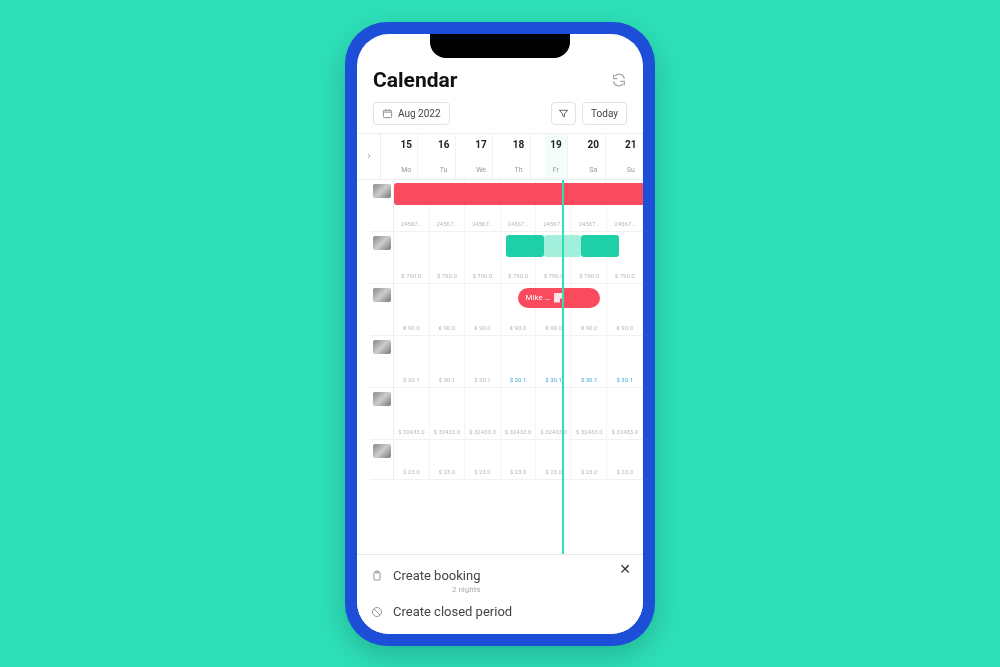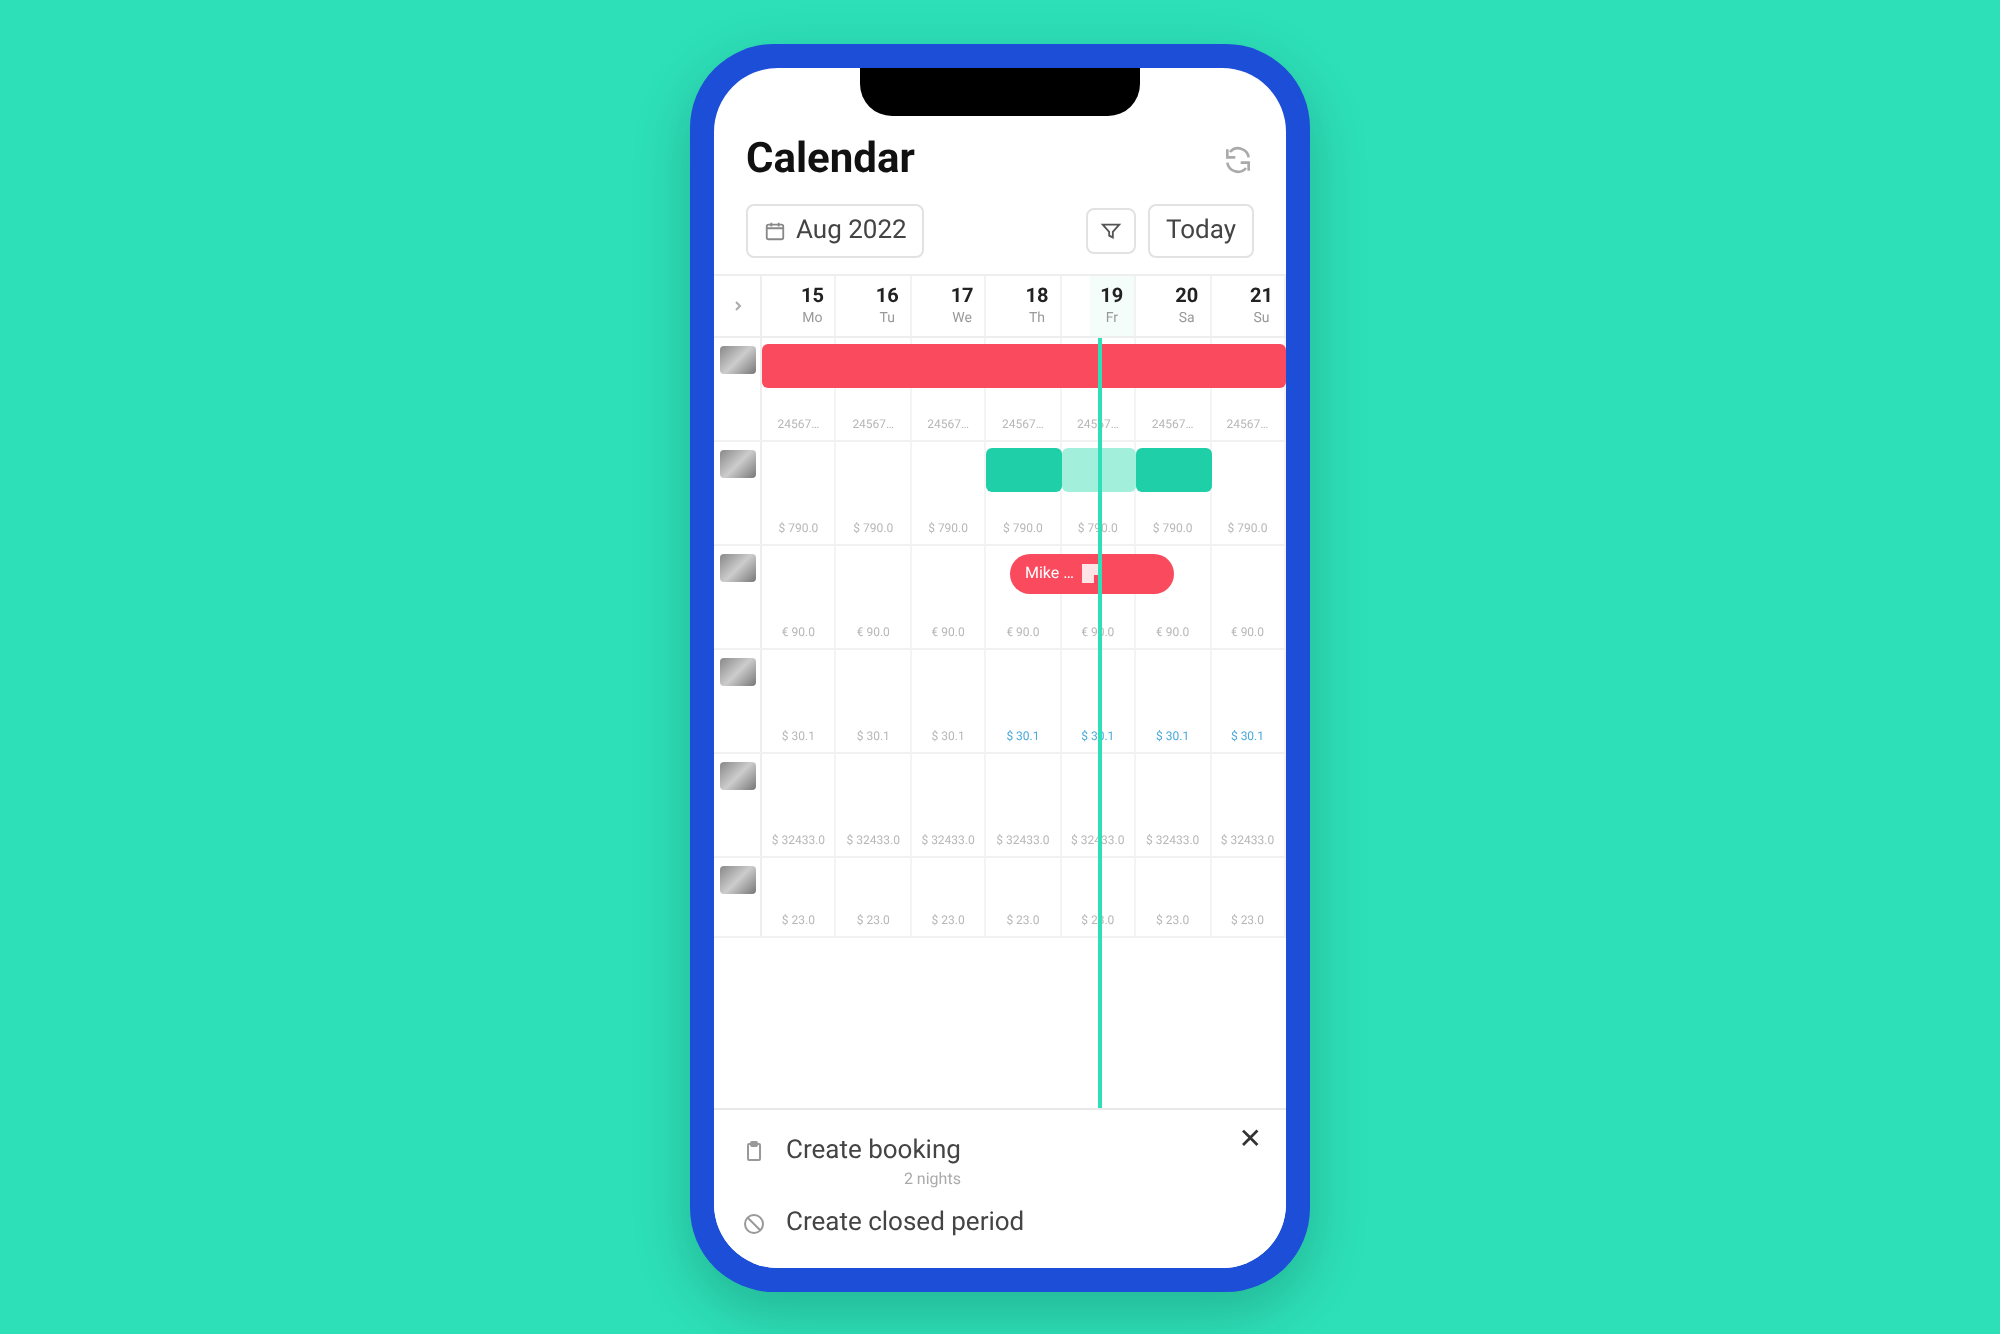--- a/index.html
+++ b/index.html
@@ -54,21 +54,21 @@
     display: flex;
     gap: 6px;
     padding: 0 16px 8px 16px;
     align-items: center;
   }
   .btn {
     border: 1px solid #e2e2e2;
     background: #fff;
     border-radius: 4px;
     padding: 5px 8px;
-    font-size: 13px;
+    font-size: 10px;
     color: #444;
     display: flex;
     align-items: center;
     gap: 5px;
     cursor: pointer;
   }
   .btn-cal { flex: 0 0 auto; }
   .spacer { flex: 1; }
   .icon-sm { width: 11px; height: 11px; }
   .days-row {
@@ -89,26 +89,27 @@
     border-right: 1px solid #eee;
   }
   .day-head {
     flex: 1;
     text-align: center;
     padding: 5px 0;
     border-right: 1px solid #f2f2f2;
   }
   .day-head.today { background: #f4fdfa; }
   .day-num { font-weight: 700; font-size: 10px; color: #222; }
-  .day-abbr { font-size: 7px; color: #999; margin-top: 1px; }
+  .day-abbr { font-size: 7px; color: #999; margin-top: 16px; }
 
   .grid {
     flex: 1;
     overflow: hidden;
     position: relative;
+    margin-left: 13px;
   }
   .row {
     display: flex;
     position: relative;
     height: 52px;
     border-bottom: 1px solid #f1f1f1;
   }
   .row.short { height: 40px; }
   .prop-cell {
     width: 24px;

